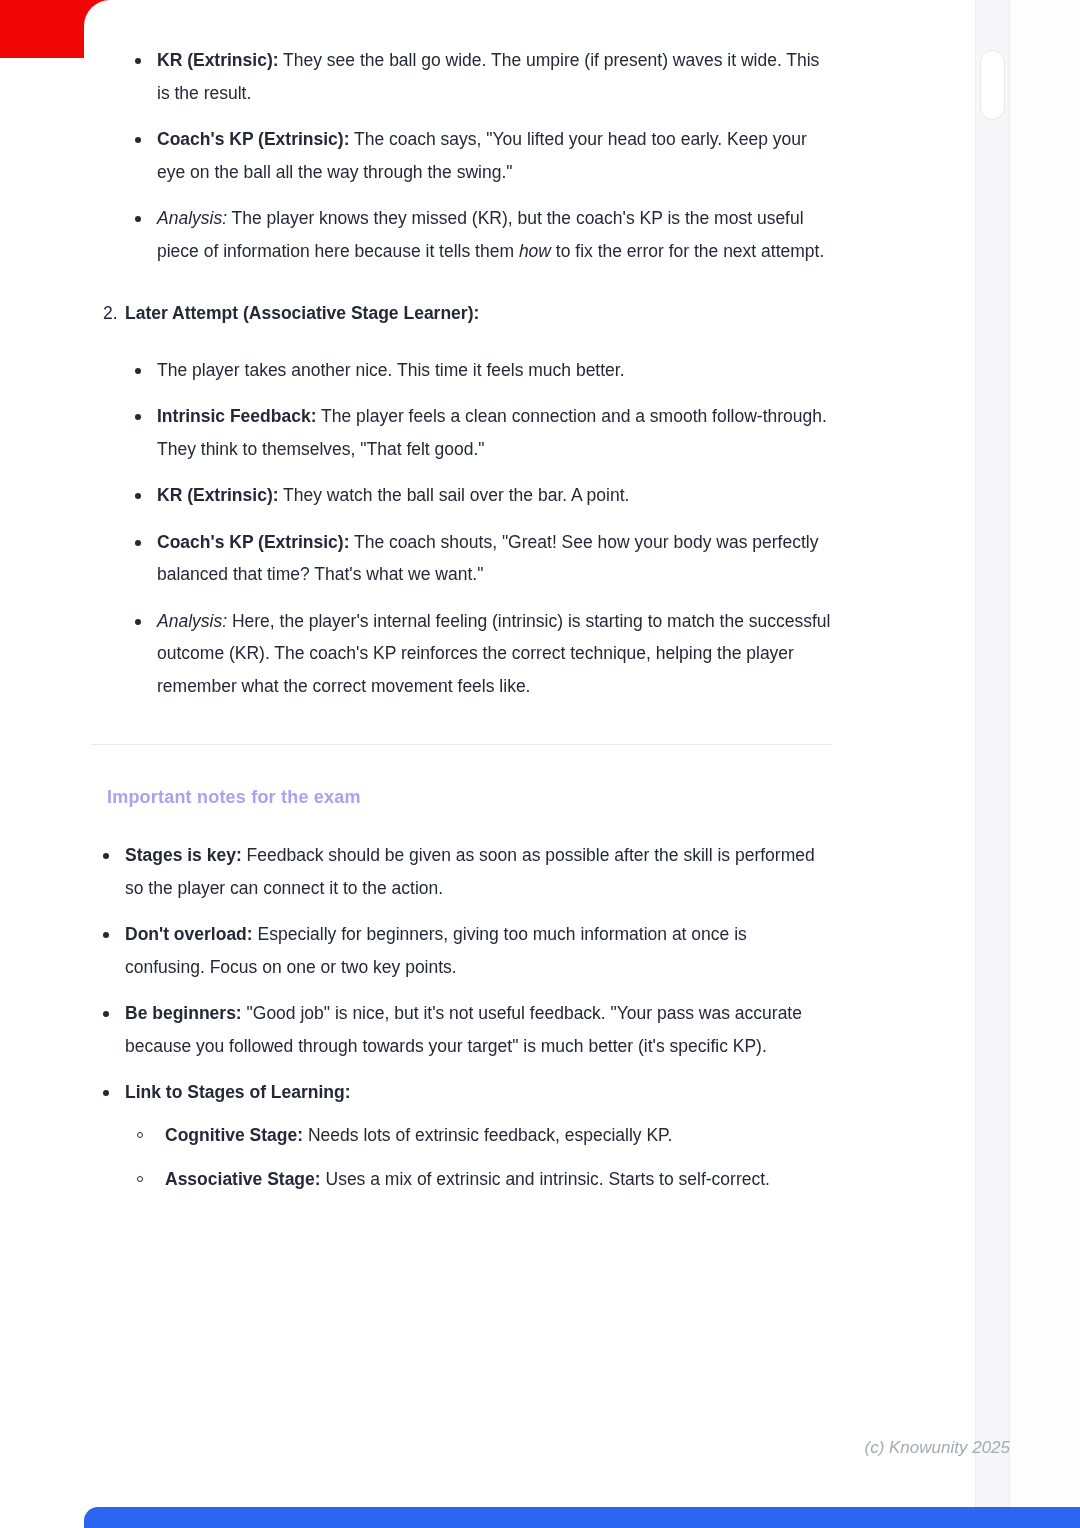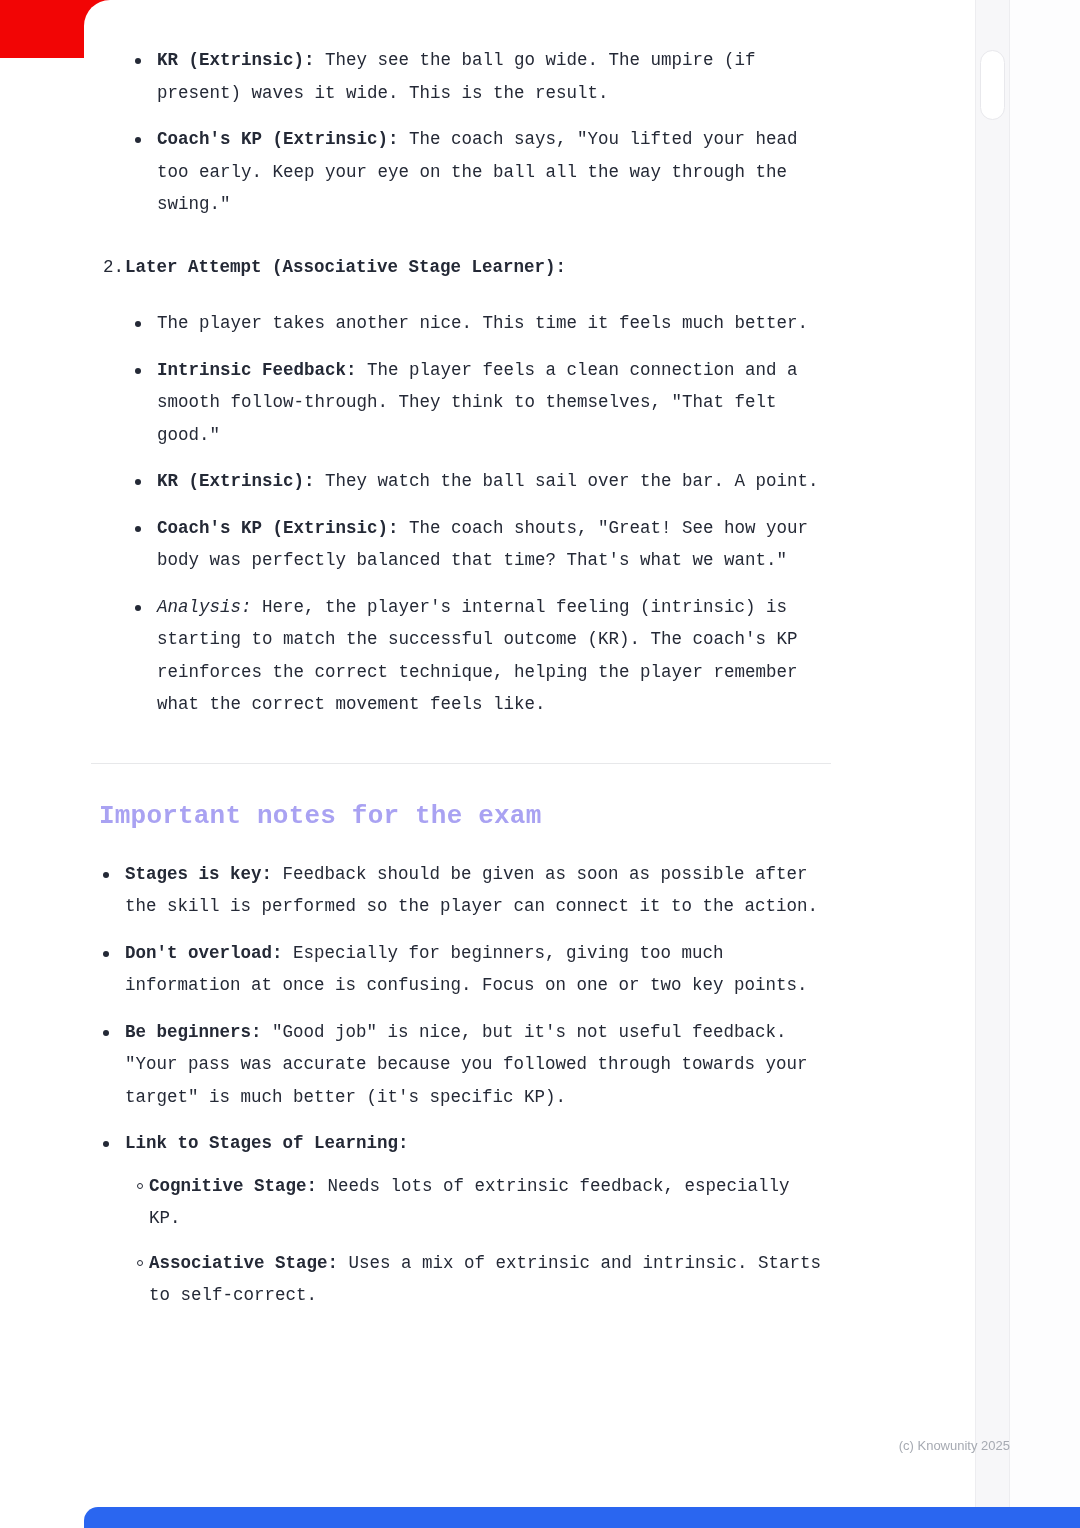--- a/index.html
+++ b/index.html
@@ -35,53 +35,52 @@
     border-right:1px solid var(--track-border);
   }
   .scroll-thumb{
     position:absolute;left:4px;top:50px;width:25px;height:70px;
     background:#ffffff;border:1px solid #e8e8ec;border-radius:13px;
   }
   .sheet{
     position:absolute;left:84px;top:0;width:891px;height:1208px;
     background:#ffffff;
     border-top-left-radius:26px;
-    font-family:Liberation Mono, monospace;
   }
   .content{
     position:absolute;left:7px;top:44px;width:740px;
     font-size:17.5px;line-height:32.5px;
   }
   ul{list-style:none;margin:0;padding:0;}
   li{display:flex;align-items:flex-start;margin-bottom:14px;}
   .marker{flex:0 0 auto;}
   .dot{width:6px;height:6px;border-radius:50%;background:var(--text);margin-top:14px;}
   .ring{width:6px;height:6px;border-radius:50%;border:1.5px solid var(--text);background:#fff;margin-top:13px;}
   .lvl-sub > li > .marker{margin-left:44px;}
   .lvl-sub > li > .txt{margin-left:16px;}
   .lvl-top > li > .marker{margin-left:12px;}
   .lvl-top > li > .txt{margin-left:16px;}
   .lvl-nested{margin-top:10px;}
   .lvl-nested > li{margin-bottom:12px;}
   .lvl-nested > li > .marker{margin-left:12px;}
-  .lvl-nested > li > .txt{margin-left:6px;}
+  .lvl-nested > li > .txt{margin-left:22px;}
   .txt{flex:1 1 auto;}
   strong{font-weight:700;}
   em{font-style:italic;font-weight:400;}
   .num-item{display:flex;margin:30px 0 24px 0;}
   .num-marker{margin-left:12px;width:22px;flex:0 0 auto;}
   .num-title{font-weight:700;}
   .divider{border:none;border-top:1px solid var(--divider);margin:42px 0 0 0;width:740px;}
   h2.section-heading{
-    font-size:26px;line-height:32px;font-weight:700;color:var(--heading);
-    margin:36px 0 26px 8px;letter-spacing:0.2px;
+    font-size:18px;line-height:32px;font-weight:700;color:var(--heading);
+    margin:36px 0 26px 16px;letter-spacing:0.2px;
   }
   .footer-note{
     position:absolute;top:1438px;right:70px;
-    font-size:13px;color:var(--footer-gray);z-index:5;
+    font-size:17px;color:var(--footer-gray);z-index:5;font-style:italic;
   }
   .bottom-bar{
     position:absolute;left:84px;right:0;bottom:0;height:21px;
     background:var(--blue);border-top-left-radius:14px;z-index:6;
   }
 </style>
 </head>
 <body>
 
 <div style="position:absolute;inset:0;">
@@ -98,20 +97,24 @@
     <div class="content">
 
       <ul class="lvl-sub">
         <li>
           <span class="marker dot"></span>
           <div class="txt"><strong>KR (Extrinsic):</strong><span> They see the ball go wide. The umpire (if present) waves it wide. This is the result.</span></div>
         </li>
         <li>
           <span class="marker dot"></span>
           <div class="txt"><strong>Coach's KP (Extrinsic):</strong><span> The coach says, "You lifted your head too early. Keep your eye on the ball all the way through the swing."</span></div>
+        </li>
+        <li>
+          <span class="marker dot"></span>
+          <div class="txt"><em>Analysis:</em><span> The player knows they missed (KR), but the coach's KP is the most useful piece of information here because it tells them </span><em>how</em><span> to fix the error for the next attempt.</span></div>
         </li>
       </ul>
 
       <div class="num-item">
         <span class="num-marker">2.</span>
         <span class="num-title">Later Attempt (Associative Stage Learner):</span>
       </div>
 
       <ul class="lvl-sub">
         <li>

